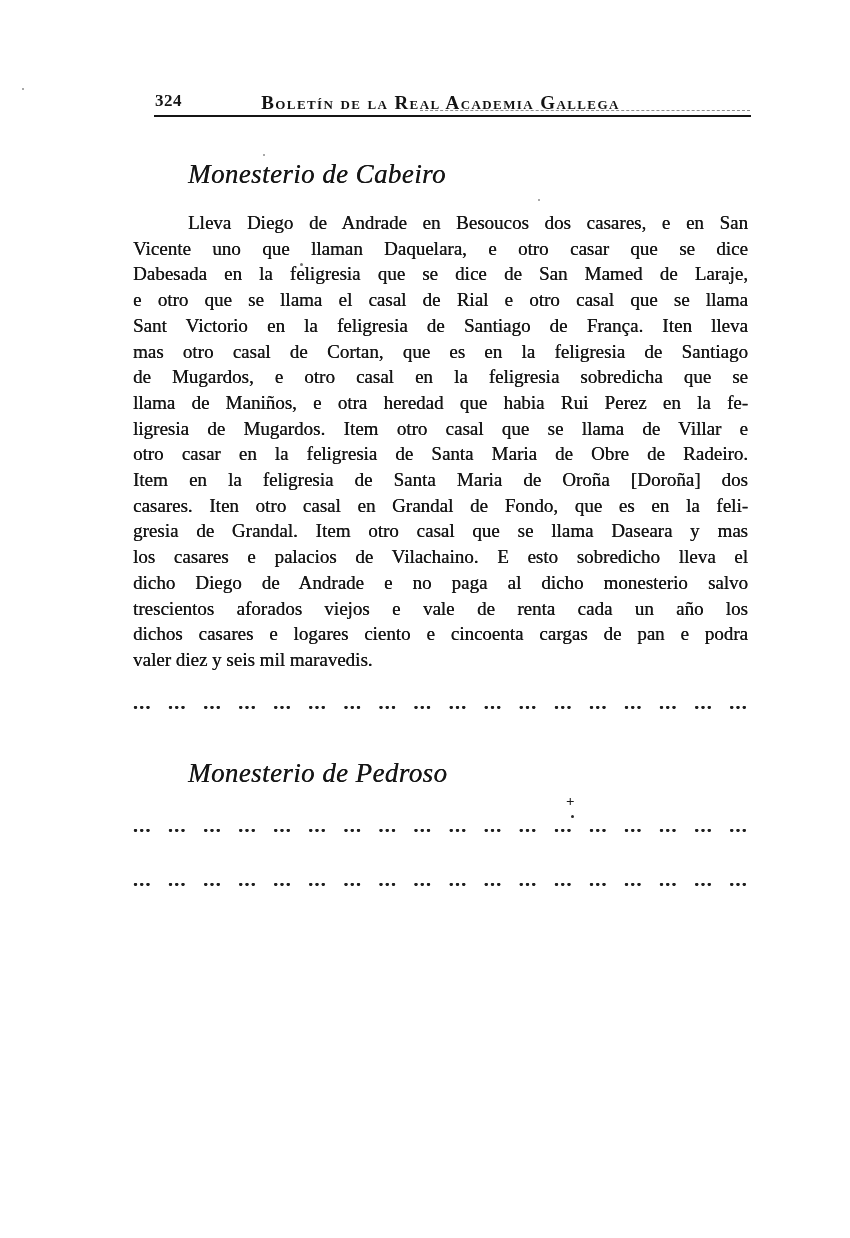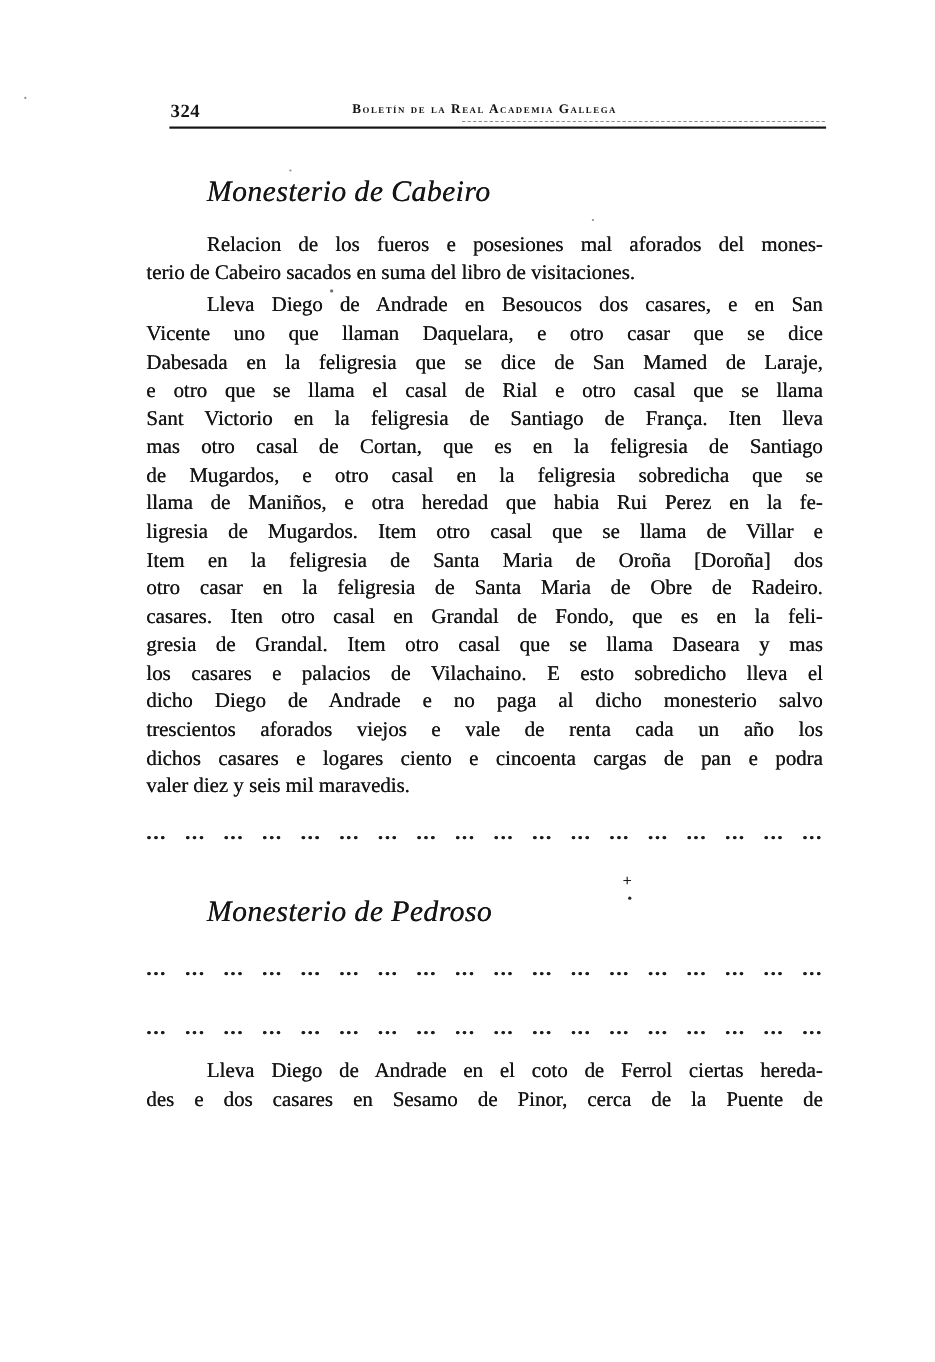--- a/index.html
+++ b/index.html
@@ -15,21 +15,21 @@
   
   .page-number {
     position:absolute; left:155px; top:91px;
     font-size:17px; font-weight:bold; letter-spacing:.5px;
   }
   .header-title {
     position:absolute; left:133px; top:92px; width:615px;
     text-align:center;
     font-variant:small-caps;
     font-weight:bold;
-    font-size:12px; letter-spacing:1.4px;
+    font-size:19px; letter-spacing:1.4px;
     color:#131313;
   }
   .header-rule {
     position:absolute; left:154px; top:115px; width:597px; height:2px;
     background:#151515;
   }
   .header-rule-dots {
     position:absolute; left:420px; top:110px; width:330px; height:0;
     border-top:1px dashed rgba(45,45,45,.55);
   }
@@ -102,59 +102,51 @@
 
   <span class="page-number">324</span>
   <div class="header-title">Boletín de la Real Academia Gallega</div>
   <div class="header-rule-dots"></div>
   <div class="header-rule"></div>
 
   <div class="text-block">
 
     <h2 class="section-heading">Monesterio de Cabeiro</h2>
 
-    <div class="para p1">
-      <div class="line indent">Relacion de los fueros e posesiones mal aforados del mones-</div>
-      <div class="line end">terio de Cabeiro sacados en suma del libro de visitaciones.</div>
-    </div>
 
     <div class="para p2">
       <div class="line indent">Lleva Diego de Andrade en Besoucos dos casares, e en San</div>
       <div class="line">Vicente uno que llaman Daquelara, e otro casar que se dice</div>
       <div class="line">Dabesada en la feligresia que se dice de San Mamed de Laraje,</div>
       <div class="line">e otro que se llama el casal de Rial e otro casal que se llama</div>
       <div class="line">Sant Victorio en la feligresia de Santiago de França. Iten lleva</div>
       <div class="line">mas otro casal de Cortan, que es en la feligresia de Santiago</div>
       <div class="line">de Mugardos, e otro casal en la feligresia sobredicha que se</div>
       <div class="line">llama de Maniños, e otra heredad que habia Rui Perez en la fe-</div>
       <div class="line">ligresia de Mugardos. Item otro casal que se llama de Villar e</div>
+      <div class="line">otro casar en la feligresia de Santa Maria de Obre de Radeiro.</div>
       <div class="line">Item en la feligresia de Santa Maria de Oroña [Doroña] dos</div>
-      <div class="line">otro casar en la feligresia de Santa Maria de Obre de Radeiro.</div>
       <div class="line">casares. Iten otro casal en Grandal de Fondo, que es en la feli-</div>
       <div class="line">gresia de Grandal. Item otro casal que se llama Daseara y mas</div>
       <div class="line">los casares e palacios de Vilachaino. E esto sobredicho lleva el</div>
       <div class="line">dicho Diego de Andrade e no paga al dicho monesterio salvo</div>
       <div class="line">trescientos aforados viejos e vale de renta cada un año los</div>
       <div class="line">dichos casares e logares ciento e cincoenta cargas de pan e podra</div>
       <div class="line end">valer diez y seis mil maravedis.</div>
     </div>
 
     <div class="ellipsis-row r1">... ... ... ... ... ... ... ... ... ... ... ... ... ... ... ... ... ...</div>
 
     <h2 class="section-heading pedroso">Monesterio de Pedroso</h2>
 
     <div class="ellipsis-row r2">... ... ... ... ... ... ... ... ... ... ... ... ... ... ... ... ... ...</div>
 
 
     <div class="ellipsis-row r3">... ... ... ... ... ... ... ... ... ... ... ... ... ... ... ... ... ...</div>
 
-    <div class="para p4">
-      <div class="line indent">Lleva Diego de Andrade en el coto de Ferrol ciertas hereda-</div>
-      <div class="line">des e dos casares en Sesamo de Pinor, cerca de la Puente de</div>
-    </div>
 
   </div>
 
   <div class="edge-seg edge-a"></div>
   <div class="edge-seg edge-b"></div>
   <div class="edge-seg edge-c"></div>
   <div class="edge-seg edge-d"></div>
   <div class="edge-seg edge-e"></div>
   <div class="edge-seg edge-f"></div>
   <div class="edge-seg edge-foot"></div>

